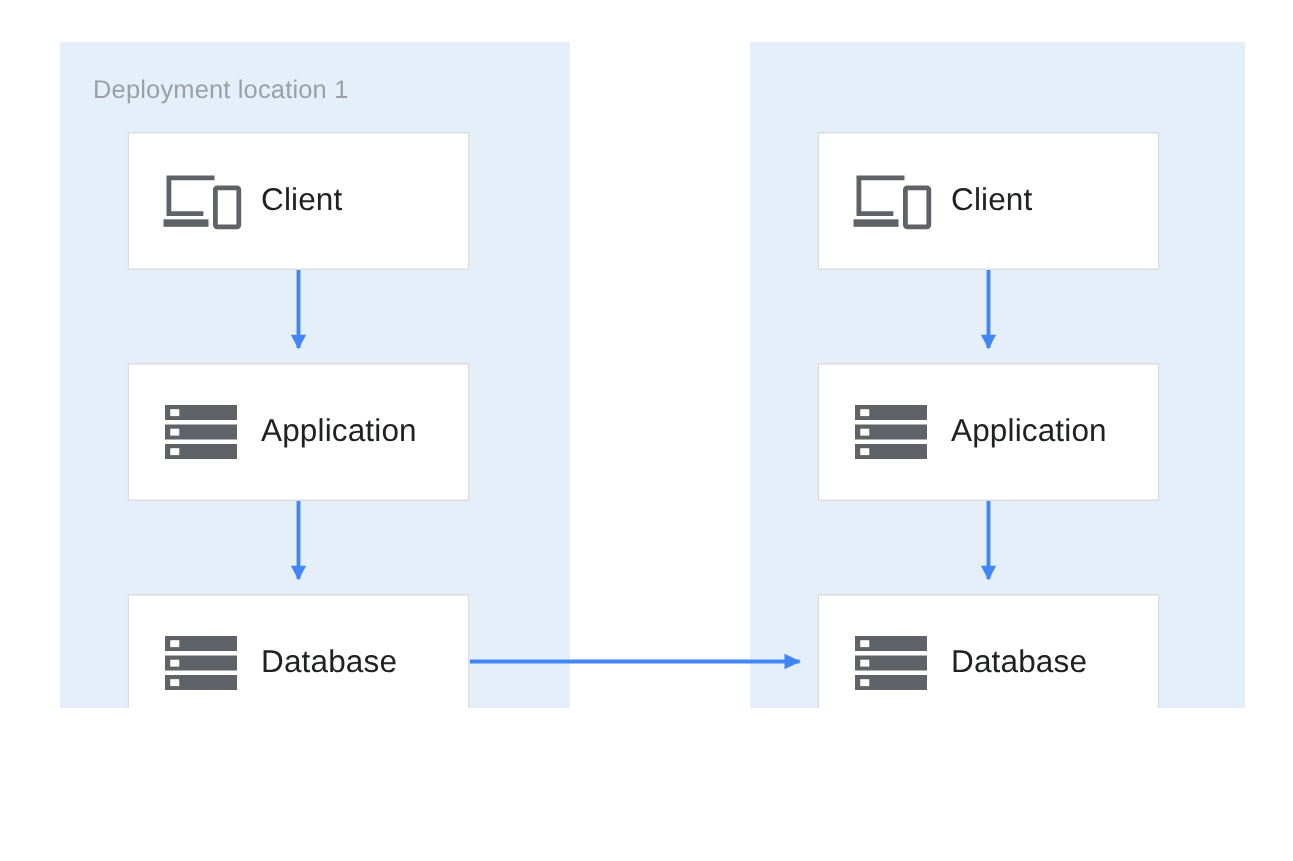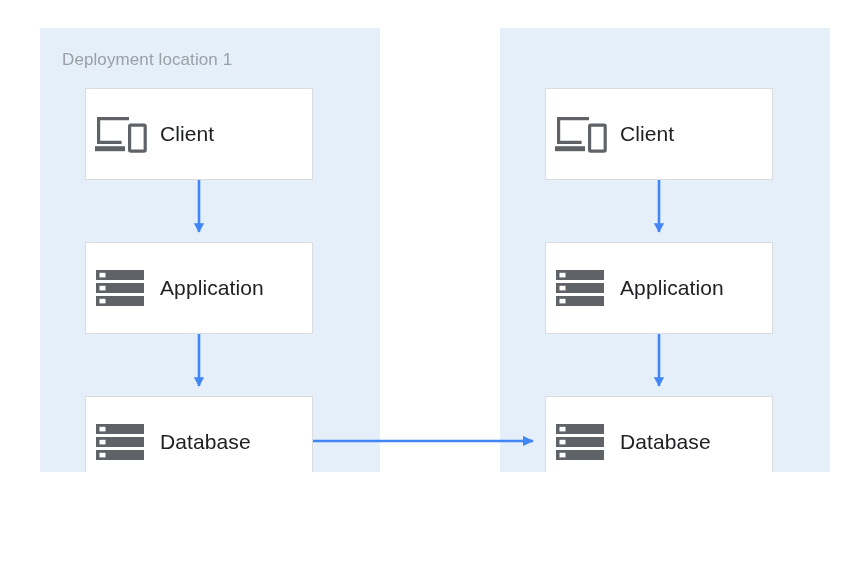--- a/index.html
+++ b/index.html
@@ -37,21 +37,21 @@
   
   .node-box {
     position: absolute;
     background: #ffffff;
     border: 1px solid #dadce0;
     box-sizing: border-box;
     display: flex;
     flex-direction: row;
     align-items: center;
     justify-content: flex-start;
-    padding-left: 8px;
+    padding-left: 22px;
   }
   .node-icon {
     width: 54px;
     height: 48px;
     flex: 0 0 54px;
     position: relative;
     margin-right: 12px;
   }
   .node-label {
     color: #202124;

